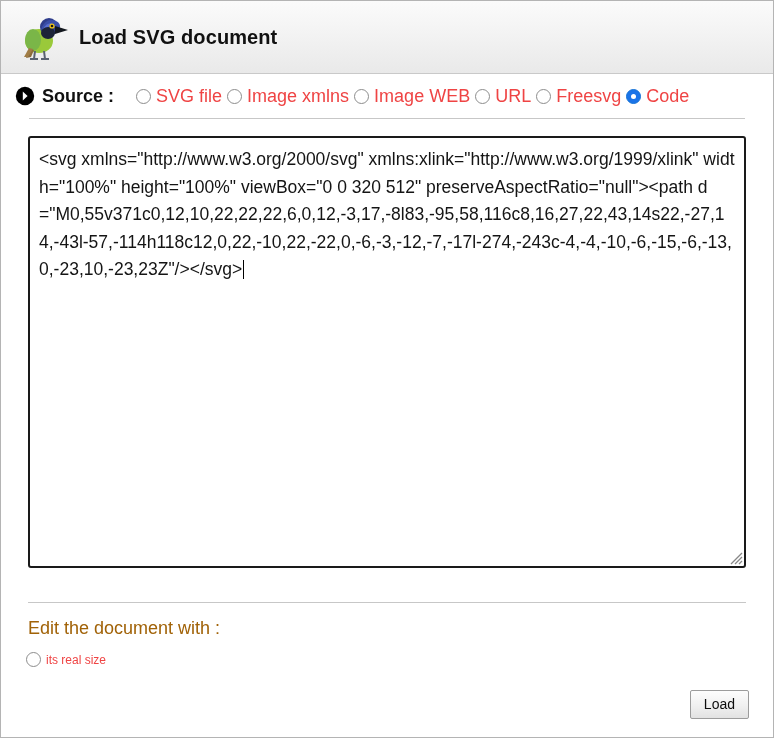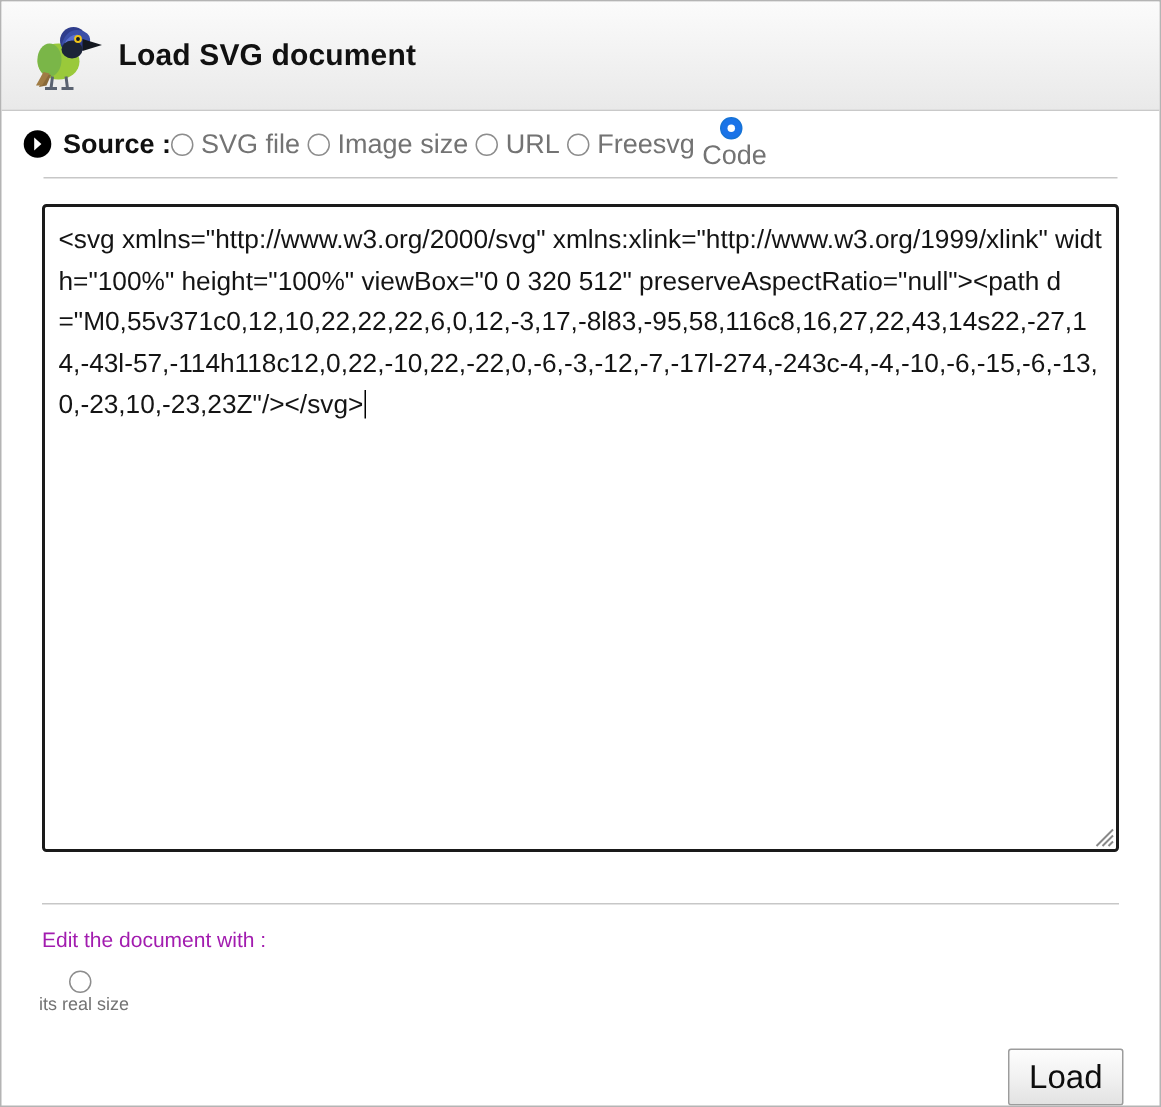--- a/index.html
+++ b/index.html
@@ -58,31 +58,32 @@
   .arrow-icon {
     width: 20px;
     height: 20px;
     flex: 0 0 auto;
     margin-right: 7px;
   }
   .source-label {
     font-size: 18px;
     font-weight: bold;
     color: #111111;
+    margin-right: 22px;
   }
   .radio-group {
     display: flex;
     align-items: center;
   }
   .radio-option {
     display: flex;
     align-items: center;
     margin-right: 5px;
   }
-  .radio-option:last-child { margin-right: 0; flex-direction: column; }
+  .radio-option:last-child { margin-right: 0; }
 
   .radio-dot {
     width: 15px;
     height: 15px;
     box-sizing: border-box;
     border-radius: 50%;
     border: 1px solid #8d8d8d;
     background: #ffffff;
     flex: 0 0 auto;
     margin-right: 5px;
@@ -99,21 +100,21 @@
     top: 50%;
     width: 5px;
     height: 5px;
     margin-left: -2.5px;
     margin-top: -2.5px;
     border-radius: 50%;
     background: #ffffff;
   }
   .radio-text {
     font-size: 18px;
-    color: #737373;
+    color: #ef4444;
   }
 
   .hr {
     height: 1px;
     background: #c7c7c7;
     border: 0;
     margin: 0 14px;
   }
 
   
@@ -155,41 +156,41 @@
     pointer-events: none;
   }
 
   
   .bottom-hr {
     height: 1px;
     background: #c7c7c7;
     margin: 34px 27px 0 27px;
   }
   .edit-label {
-    font-size: 14px;
-    color: #a21caf;
+    font-size: 18px;
+    color: #a16207;
     margin: 15px 0 0 27px;
   }
   .edit-radio-row {
     display: flex;
     align-items: center;
     margin: 13px 0 0 25px;
   }
   .edit-radio-row .radio-option { margin-right: 9px; }
   .edit-radio-row .radio-text { font-size: 12px; }
 
   
   .button-row {
     display: flex;
     justify-content: flex-end;
     margin: 23px 24px 0 0;
   }
   .btn {
     font-family: "Liberation Sans", sans-serif;
-    font-size: 22px;
+    font-size: 14px;
     color: #0d0d0d;
     background: linear-gradient(to bottom, #fdfdfd 0%, #f0f0f0 55%, #e2e2e2 100%);
     border: 1px solid #9c9c9c;
     border-radius: 2px;
     padding: 5px 13px 6px 13px;
     margin-left: 8px;
     cursor: pointer;
     line-height: 1.15;
   }
 </style>
@@ -231,23 +232,27 @@
 
       <div class="radio-group">
 
         <label class="radio-option">
           <span class="radio-dot"></span>
           <span class="radio-text">SVG file</span>
         </label>
 
         <label class="radio-option">
           <span class="radio-dot"></span>
-          <span class="radio-text">Image size</span>
-        </label>
-
+          <span class="radio-text">Image xmlns</span>
+        </label>
+
+        <label class="radio-option">
+          <span class="radio-dot"></span>
+          <span class="radio-text">Image WEB</span>
+        </label>
 
         <label class="radio-option">
           <span class="radio-dot"></span>
           <span class="radio-text">URL</span>
         </label>
 
         <label class="radio-option">
           <span class="radio-dot"></span>
           <span class="radio-text">Freesvg</span>
         </label>

